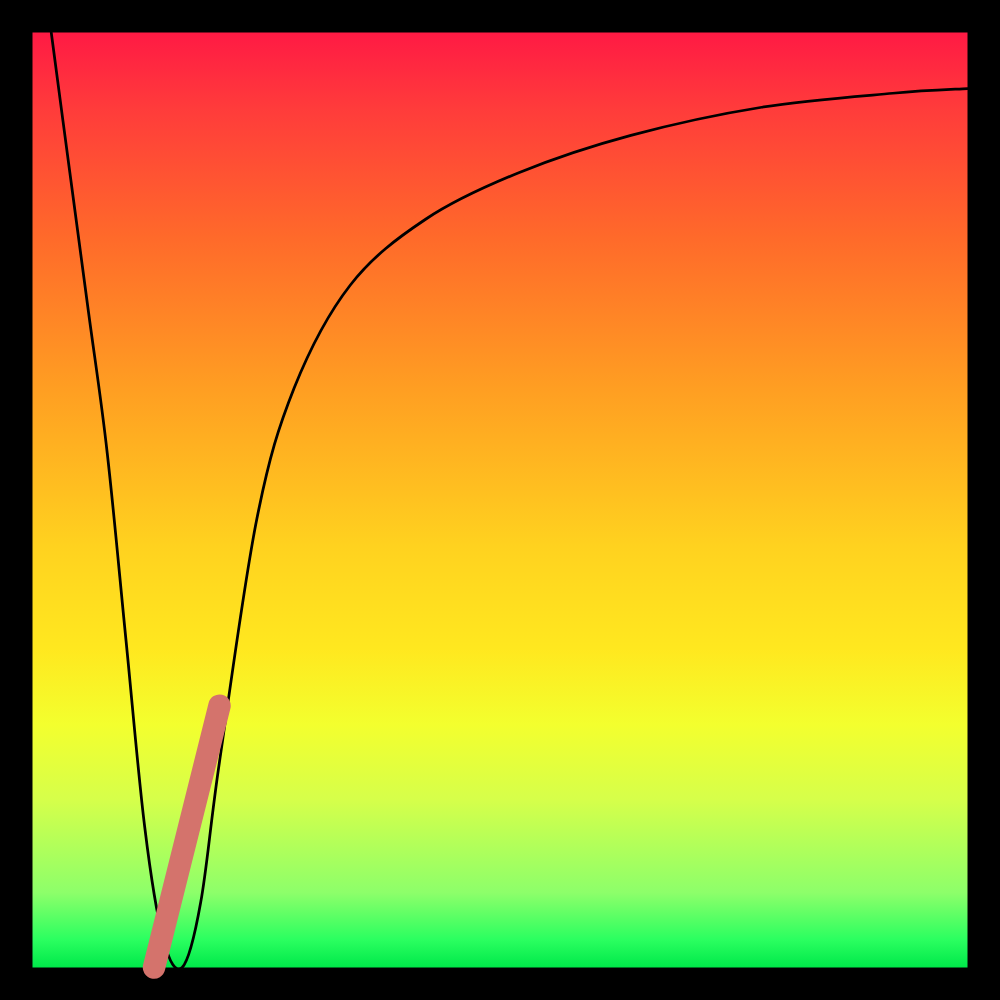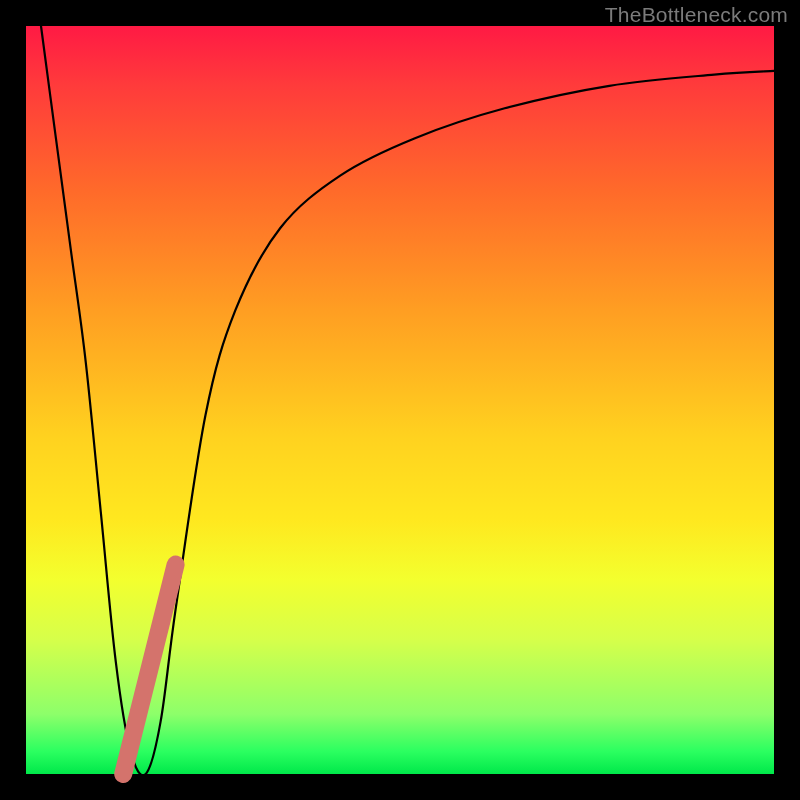--- a/index.html
+++ b/index.html
@@ -62,15 +62,14 @@
 
   <div class="plot-area">
 
     <svg class="curves" viewBox="0 0 748 748" preserveAspectRatio="none">
       <path id="curve-path" fill="none" stroke="#000000" stroke-width="2.2" stroke-linecap="round" stroke-linejoin="round" d="M 15.0 0.0 C 17.5 18.7, 24.9 74.8, 29.9 112.2 C 34.9 149.6, 39.9 187.0, 44.9 224.4 C 49.9 261.8, 54.9 293.0, 59.8 336.6 C 64.8 380.2, 69.8 436.3, 74.8 486.2 C 79.8 536.1, 84.8 595.9, 89.8 635.8 C 94.7 675.7, 99.7 706.9, 104.7 725.6 C 109.7 744.3, 114.7 753.0, 119.7 748.0 C 124.7 743.0, 129.7 723.1, 134.6 695.6 C 139.6 668.2, 142.1 634.6, 149.6 583.4 C 157.1 532.3, 169.5 438.8, 179.5 389.0 C 189.5 339.1, 197.0 315.4, 209.4 284.2 C 221.9 253.1, 236.9 224.4, 254.3 202.0 C 271.8 179.5, 291.7 164.6, 314.2 149.6 C 336.6 134.6, 361.5 123.4, 389.0 112.2 C 416.4 101.0, 446.3 91.0, 478.7 82.3 C 511.1 73.6, 548.5 65.4, 583.4 59.8 C 618.3 54.2, 660.7 51.1, 688.2 48.6 C 715.6 46.1, 738.0 45.5, 748.0 44.9"></path>
       <path id="highlight-path" fill="none" stroke="#d4736c" stroke-width="18" stroke-linecap="round" stroke-linejoin="round" d="M97.2 748.0 L149.6 538.6"></path>
     </svg>
 
   </div>
 
-  <div class="watermark">TheBottleneck.com</div>
 
 </div>
 
 </body></html>

